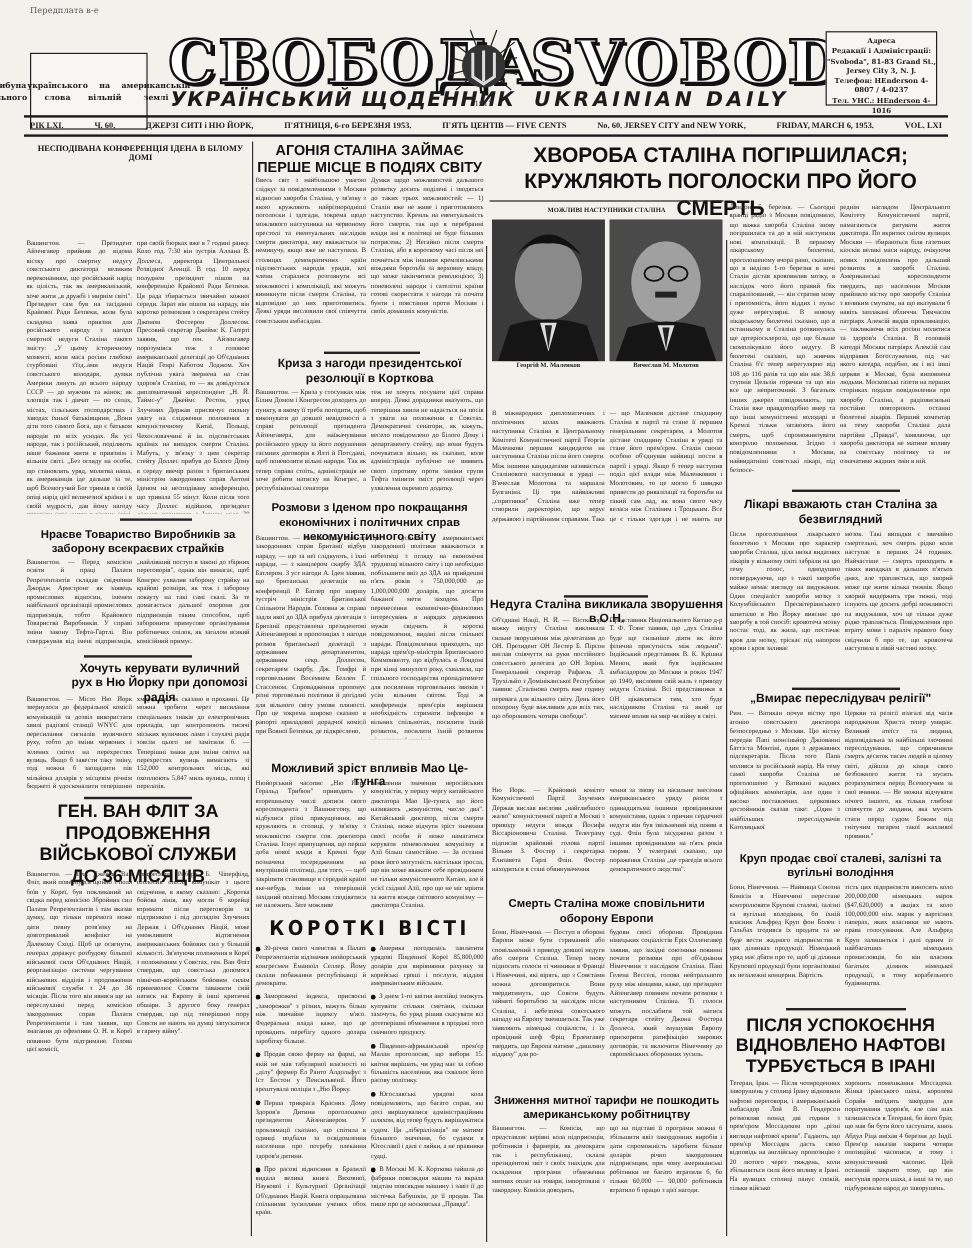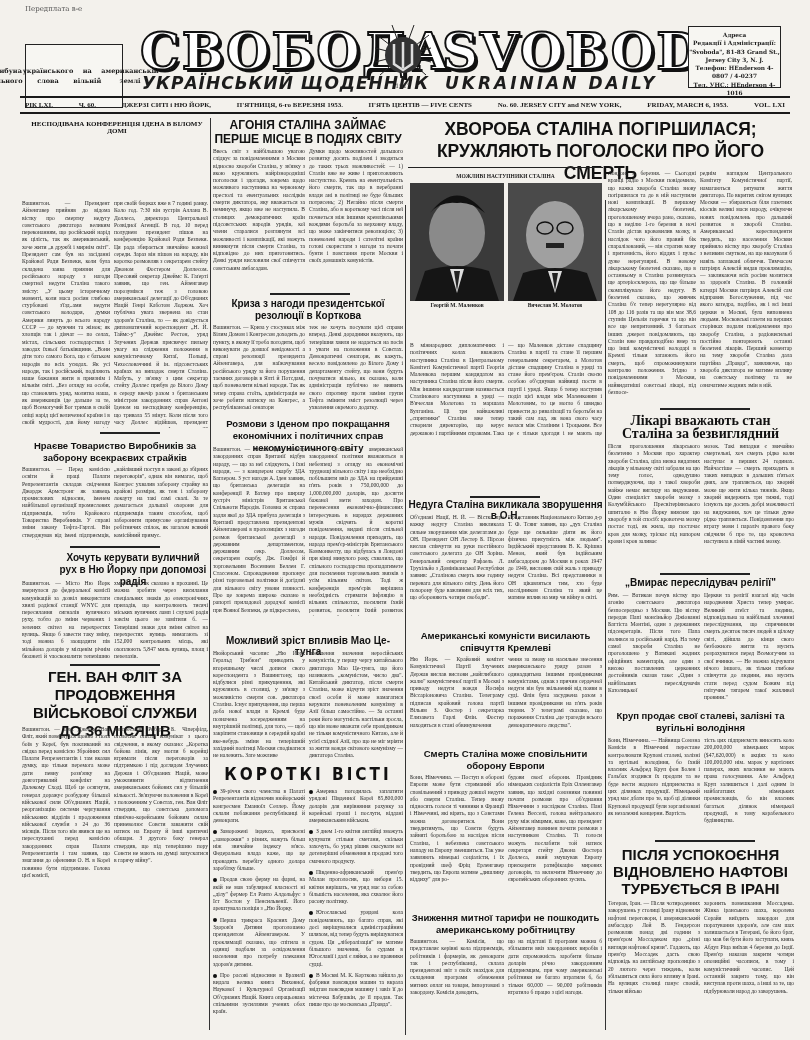--- a/index.html
+++ b/index.html
@@ -172,41 +172,38 @@
 
   <div class="abs body" style="left:410px;top:342px;width:94px;height:95px;">В міжнародних дипломатичних і політичних колах вважають наступника Сталіна в Центральному Комітеті Комуністичної партії Георгія Маленкова першим кандидатом на наступника Сталіна після його смерти. Між іншими кандидатами називається Сталінового наступника в уряді — В'ячеслав Молотова та маршала Булганіна. Ці три найважливі „спритники" Сталіна вже тепер створили директорію, що керує державою і партійними справами. Така видається можливість</div>
   <div class="abs body" style="left:508px;top:342px;width:94px;height:95px;">— що Маленков дістане спадщину Сталіна в партії та стане її першим генеральним секретарем, а Молотов дістане спадщину Сталіна в уряді та стане його прем'єром. Сталін своєю особою об'єднував найвищі пости в партії і уряді. Якщо б тепер наступив поділ цієї влади між Маленковим і Молотовим, то це могло б швидко привести до ривалізації та боротьби на такий сам лад, як вона свого часу велася між Сталіним і Троцьким. Все це є тільки здогади і не мають ще жадного офіційного потвердження.</div>
   <div class="hr" style="left:470px;top:496px;width:70px;"></div>
 
   <div class="abs body" style="left:608px;top:170px;width:88px;height:232px;">Лондон, 5. березня. — Сьогодні вранці радіо з Москви повідомило, що важка хвороба Сталіна знову погіршилася та до в ній наступили нові комплікації. В першому лікарському бюлетені, проголошеному вчора рано, сказано, що в неділю 1-го березня в ночі Сталін дістав крововилив мозку, в наслідок чого його правий бік спаралізований, — він стратив мову і притомність, його віддих і пульс дуже нерегулярні. В новому лікарському бюлетені сказано, що в останньому в Сталіна розвинулась ще артеріосклероза, що ще більше скомплікувало його недугу. В бюлетені сказано, що живчик Сталіна б'є тепер нерегулярно від 108 до 116 разів та що він має 38,6 ступнів Цельзія горячки та що він все ще непритомний. З багатьох інших джерел повідомляють, що Сталін вже правдоподібно вмер та що інші комуністичні володарі в Кремлі тільки затаюють його смерть, щоб спроможнизувати контролю положення. Згідно з повідомленнями з Москви, найвидатніші совєтські лікарі, під безпосе-</div>
   <div class="abs body" style="left:700px;top:170px;width:92px;height:232px;">реднім наглядом Центрального Комітету Комуністичної партії, намагаються рятувати життя диктатора. По вкритих снігом вулицях Москви — збираються біля газетних кіосків великі маси народу, очікуючи нових повідомлень про дальший розвиток в хворобі Сталіна. Американські кореспонденти твердять, що населення Москви прийняло вістку про хворобу Сталіна з великим смутком, на що вказували б навіть заплакані обличчя. Тимчасом патріярх Алексій видав проклямацію, — закликаючи всіх росіян молитися за здоров'я Сталіна. В головній катедрі Москви патріярх Алексій сам відправив Богослуження, під час якого катедра, подібно, як і всі інші церкви в Москві, була виповнена людьми. Московські газети на перших сторінках подали повідомлення про хворобу Сталіна, а радіовисильні постійно повторюють останні бюлетені лікарів. Перший коментар на тему хвороби Сталіна дала партійна „Правда", заявляючи, що хвороба диктатора не матиме впливу на совєтську політику та не означатиме жадних змін в ній.</div>
   <div class="hr" style="left:660px;top:408px;width:90px;"></div>
 
   <div class="abs" style="left:608px;top:414px;width:185px;">
-    <h3 class="hd" style="font-size:14px;line-height:13px;font-family:Liberation Serif, serif;">Лікарі вважають стан Сталіна за безвиглядний</h3>
+    <h3 class="hd" style="font-size:10px;line-height:13px;">Лікарі вважають стан Сталіна за безвиглядний</h3>
   </div>
   <div class="abs body" style="left:608px;top:443px;width:92px;height:126px;">Після проголошення лікарського бюлетеню з Москви про характер хвороби Сталіна, ціла низка видатних лікарів у вільному світі забрали на цю тему голос, однодушно потверджуючи, що з такої хвороби майже немає вигляду на видужання. Один спеціаліст хвороби мозку з Колумбійського Пресвітеріянського шпиталю в Ню Йорку виясняє цю хворобу в той спосіб: кровотеча мозку постає тоді, як жила, що постачає кров для мозку, тріскає під напором крови і кров заливає</div>
   <div class="abs body" style="left:704px;top:443px;width:90px;height:126px;">мозок. Такі випадки є звичайно смертельні, хоч смерть рідко коли наступає в перших 24 годинах. Найчастіше — смерть приходить в таких випадках в дальших п'ятьох днях, але трапляється, що хворий може ще жити кілька тижнів. Якщо хворий видержить три тижні, тоді існують ще досить добрі можливості на видужання, хоч це тільки дуже рідко трапляється. Повідомлення про втрату мови і параліч правого боку свідчили б про те, що кровотеча наступила в лівій частині мозку.</div>
   <div class="hr" style="left:660px;top:573px;width:90px;"></div>
 
   <div class="abs" style="left:408px;top:500px;width:195px;">
     <h3 class="hd" style="font-size:10px;">Недуга Сталіна викликала зворушення в О.Н.</h3>
   </div>
   <div class="abs body" style="left:410px;top:514px;width:94px;height:112px;">Об'єднані Нації, Н. Й. — Вістка про важку недугу Сталіна викликала сильне зворушення між делегатами до ОН. Президент ОН Лестер Б. Пірсон вислав співчуття на руки постійного совєтського делегата до ОН Зоріна. Генеральний секретар Рафаель Л. Трухільйо з Домініканської Республіки заявив: „Сталінова смерть вже годину перевага для вільного світу. День його похорону буде важливим для всіх тих, що обороняють чотири свободи".</div>
   <div class="abs body" style="left:508px;top:514px;width:94px;height:112px;">Представник Національного Китаю д-р Т. Ф. Тсянг заявив, що „дух Сталіна буде ще сильніше діяти як його фізична присутність між людьми". Індійський представник В. К. Крішна Менон, який був індійським амбасадором до Москви в роках 1947 до 1949, висловив свій жаль з приводу недуги Сталіна. Всі представники в ОН цікавляться тим, хто буде наслідником Сталіна та який це матиме вплив на мир чи війну в світі.</div>
 
   <div class="abs" style="left:608px;top:578px;width:185px;">
     <h3 class="hd" style="font-size:10px;">„Вмирає переслідувач релігії"</h3>
   </div>
   <div class="abs body" style="left:608px;top:592px;width:92px;height:112px;">Рим. — Ватикан почув вістку про агонію совєтського диктатора безпосередньо з Москви. Цю вістку передав Папі монсіньйор Джіованні Баттіста Монтіні, один з державних підсекретарів. Після того Папа молився за російський нарід. На тему самої хвороби Сталіна не проголошено у Ватикані жадних офіційних коментарів, але один з високо поставлених церковних достойників сказав таке: „Один з найбільших переслідувачів Католицької</div>
   <div class="abs body" style="left:704px;top:592px;width:90px;height:112px;">Церкви та релігії взагалі від часів народження Христа тепер умирає. Великий атеїст та людина, відповідальна за найбільші злочинні переслідування, що спричинили смерть десяток тисяч людей в цілому світі, дійшла до кінця свого безбожного життя та мусить розрахуватися перед Всемогучим за свої вчинки. — Не можна відчувати нічого іншого, як тільки глибоке співчуття до людини, яка мусить стати перед судом Божим під гнітучим тягарем такої жахливої провини."</div>
 
-  <div class="abs" style="left:408px;top:630px;width:195px;">
-    <h3 class="hd" style="font-size:9.5px;line-height:12px;">Американські комуністи висилають співчуття Кремлеві</h3>
-  </div>
   <div class="abs body" style="left:410px;top:656px;width:94px;height:86px;">Ню Йорк. — Крайовий комітет Комуністичної Партії Злучених Держав вислав вислови „найглибшого жалю" комуністичної партії в Москві з приводу недуги вождя Йосифа Віссаріоновича Сталіна. Телеграму підписав крайовий голова партії Вільям З. Фостер і секретарка Елизавета Гарлі Флін. Фостер находиться в стані обвинувачення</div>
   <div class="abs body" style="left:508px;top:656px;width:94px;height:86px;">чення за змову на насильне знесення американського уряду разом з одинадцятьма іншими провідниками комуністами, однак з причин сердечної недуги він був звільнений від появи в суді. Флін була засуджена разом з іншими провідниками на п'ять років тюрми. У телеграмі сказано, що пораження Сталіна „це трагедія всього демократичного людства".</div>
 
   <div class="abs" style="left:608px;top:710px;width:185px;">
     <h3 class="hd" style="font-size:9.5px;line-height:12px;">Круп продає свої сталеві, залізні та вугільні володіння</h3>
   </div>
   <div class="abs body" style="left:608px;top:737px;width:92px;height:96px;">Бонн, Німеччина. — Найвища Союзна Комісія в Німеччині перестане контролювати Крупові сталеві, залізні та вугільні володіння, бо їхній власник Альфред Круп фон Болен і Гальбах згодився їх продати та не буде вести жадного підприємства в цих ділянках продукції. Німецький уряд має дбати про те, щоб ці ділянки Крупової продукції були зорганізовані як незалежні концерни. Вартість</div>
   <div class="abs body" style="left:704px;top:737px;width:90px;height:96px;">тість цих підприємств виносить коло 200,000,000 німецьких марок ($47,620,000) в акціях та коло 100,000,000 нім. марок у вартісних паперах, яких власники не мають права голосування. Але Альфред Круп залишиться і далі одним із найбагатших німецьких промисловців, бо він власник багатьох ділянок німецької продукції, в тому корабельного будівництва.</div>
   <div class="hr" style="left:655px;top:840px;width:100px;"></div>
 

